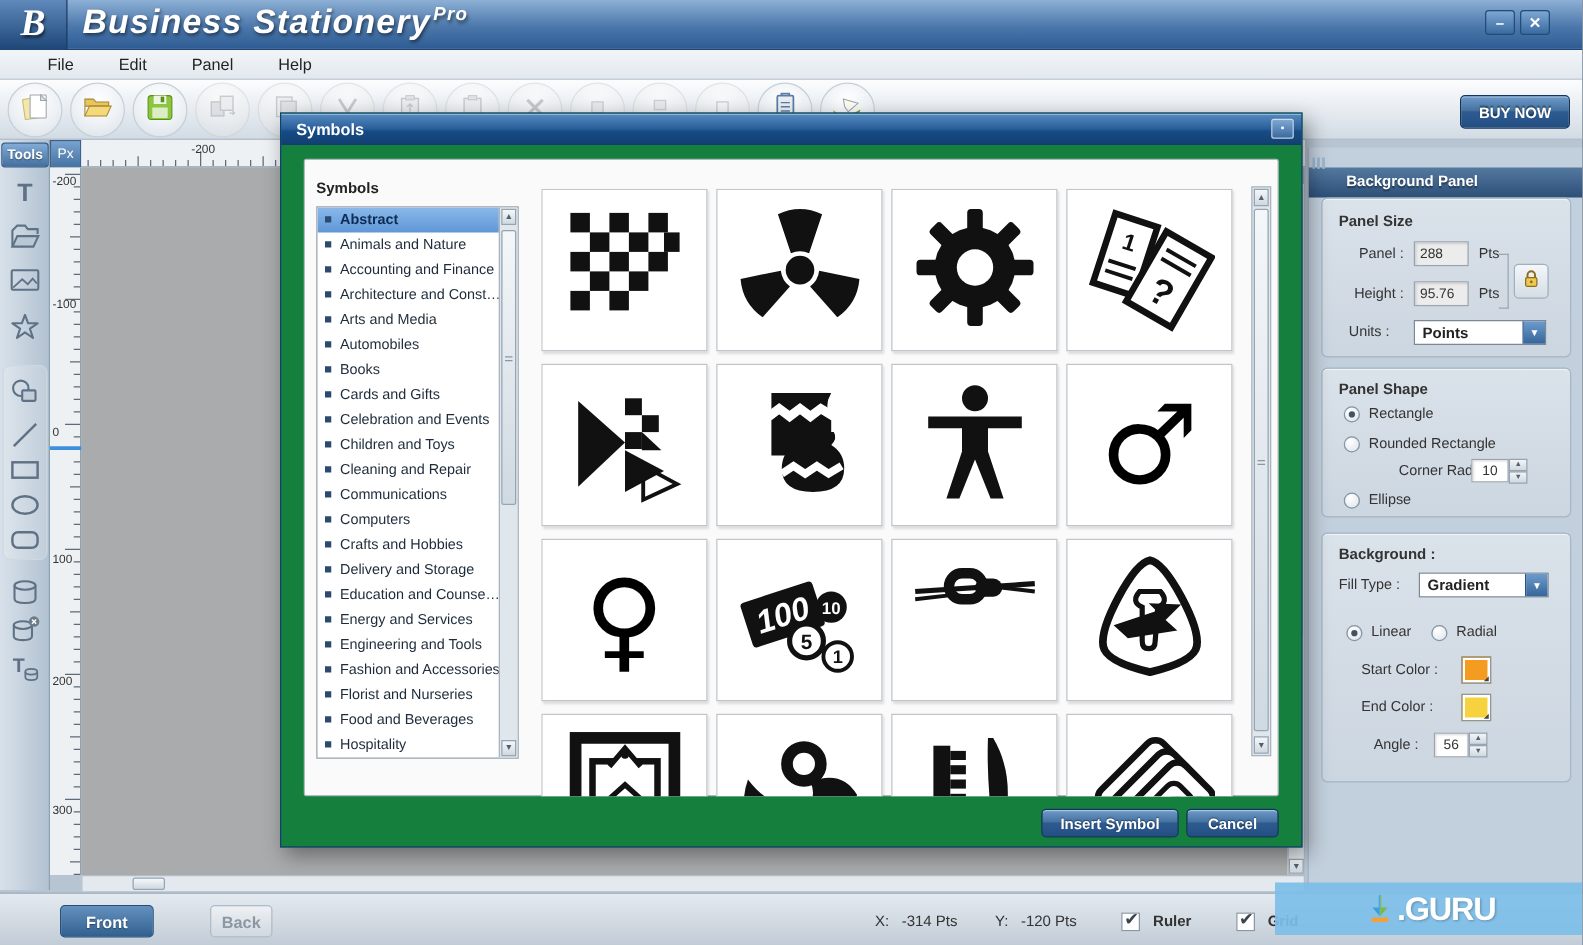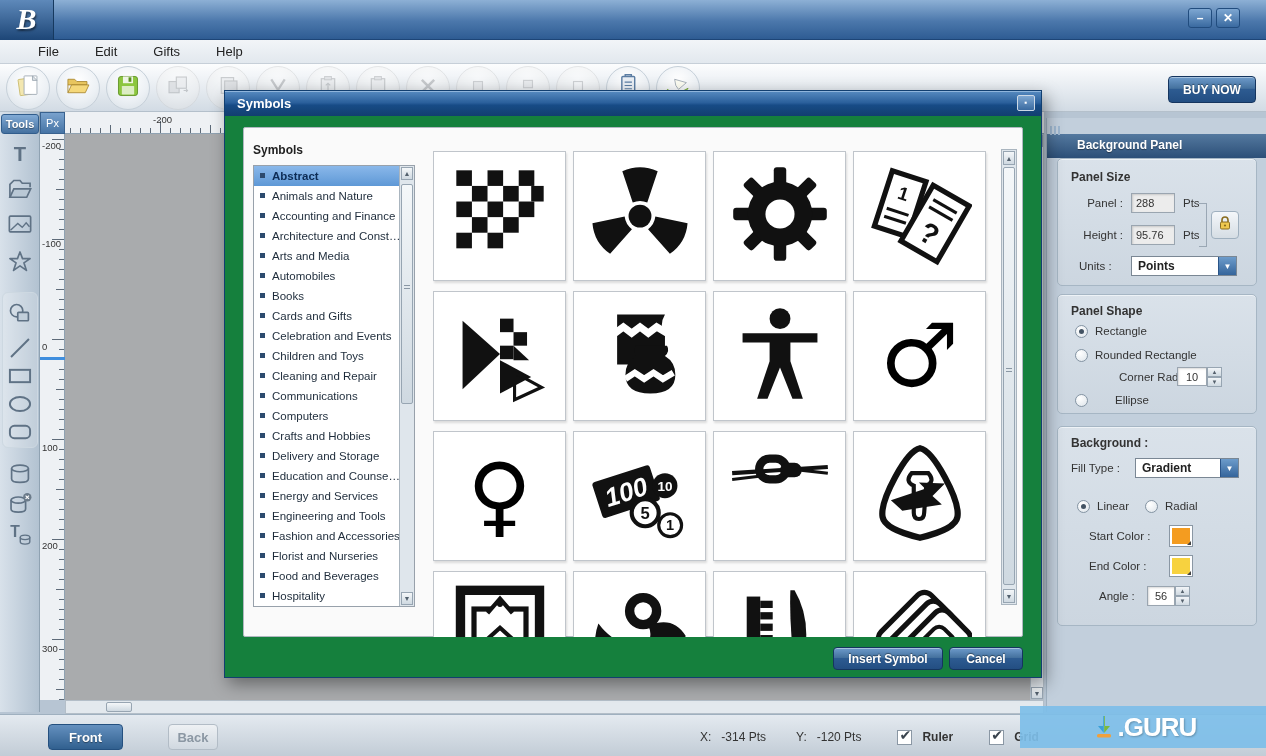--- a/index.html
+++ b/index.html
@@ -108,28 +108,31 @@
         color:#fff;font-size:26px;font-weight:bold;letter-spacing:-1px;text-shadow:1px 1px 2px rgba(0,0,0,.25);}
   #ruler-pos{left:40px;top:357px;width:25px;height:3px;background:#3f8ede;z-index:2;}
 </style>
 </head>
 <body>
 
 <div id="app">
 
   <div id="titlebar" class="abs">
     <div id="logo" class="abs">B</div>
+    <div id="apptitle" class="abs">
+      <span>Business Stationery</span><span class="pro">Pro</span>
+    </div>
     <div class="winbtn abs" style="right:54px;">–</div>
     <div class="winbtn abs" style="right:26px;">✕</div>
   </div>
 
   <div id="menubar" class="abs">
       <div class="menu-item">File</div>
       <div class="menu-item">Edit</div>
-      <div class="menu-item">Gifts</div>
+      <div class="menu-item">Panel</div>
       <div class="menu-item">Help</div>
     </div>
 
   <div id="toolbar" class="abs">
     <div id="buynow" class="abs btn-blue">BUY NOW</div>
   <div class="tbtn abs" style="left:6px;">
         <span><svg width="28" height="28" viewBox="0 0 100 100">
             <rect x="18" y="24" width="42" height="58" rx="2" fill="#f3e7b0" stroke="#c9b96a" stroke-width="3" transform="rotate(-8 39 53)"></rect>
             <rect x="36" y="14" width="46" height="66" rx="2" fill="#fff" stroke="#9aa5af" stroke-width="3"></rect>
             <path d="M66 14 l16 16 h-16 z" fill="#dde3e8" stroke="#9aa5af" stroke-width="3"></path>
@@ -723,21 +726,21 @@
     <div class="flabel" style="left:48px;top:207px;">Rectangle</div>
     <div class="radio" style="left:28px;top:231px;"></div>
     <div class="flabel" style="left:48px;top:231px;">Rounded Rectangle</div>
     <div class="flabel" style="left:39px;top:253px;margin-left:33px;">Corner Radius</div>
     <div class="field" style="left:130px;top:249px;width:30px;height:19px;background:#fff;text-align:center;">10</div>
     <div class="spinner" style="left:160px;top:249px;">
         <div>▲</div>
         <div>▼</div>
       </div>
     <div class="radio" style="left:28px;top:276px;"></div>
-    <div class="flabel" style="left:48px;top:276px;margin-left:20px;">Ellipse</div>
+    <div class="flabel" style="left:48px;top:276px;">Ellipse</div>
 
     <div class="group" style="top:308px;height:200px;"></div>
     <div class="gtitle" style="left:24px;top:318px;">Background :</div>
     <div class="flabel" style="left:24px;top:344px;">Fill Type :</div>
     <div class="dropdown" style="left:88px;top:340px;width:104px;">
       <span class="val">Gradient</span>
       <span class="arr">▼</span>
     </div>
     <div class="radio sel" style="left:30px;top:382px;"></div>
     <div class="flabel" style="left:50px;top:382px;">Linear</div>

